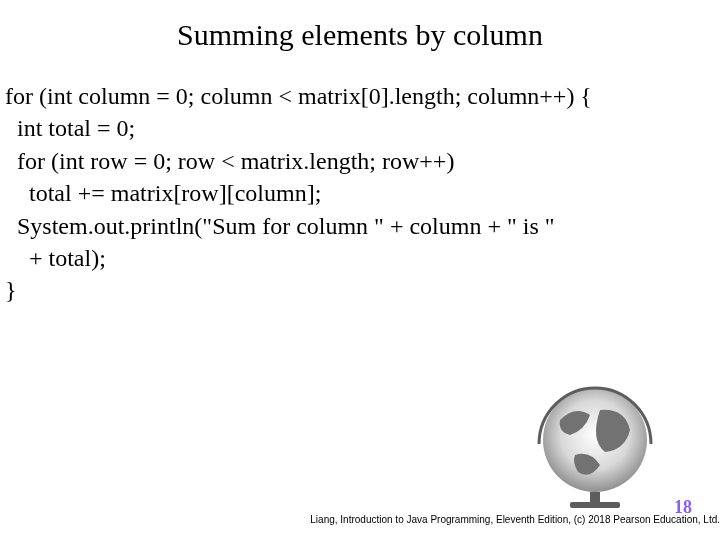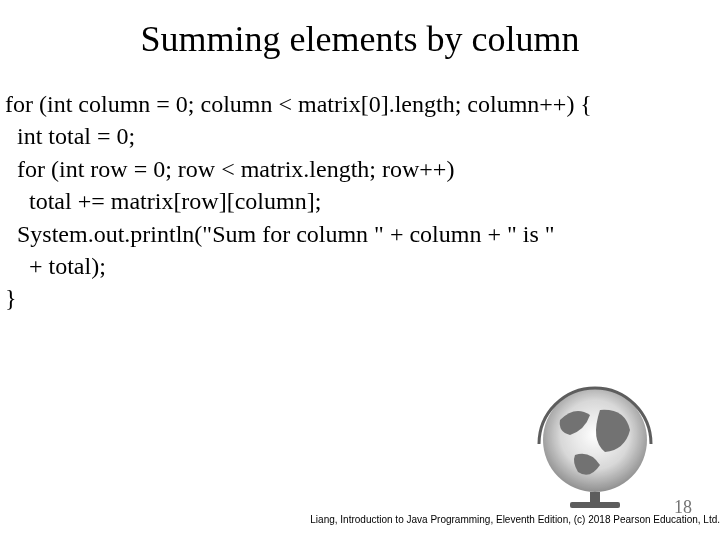--- a/index.html
+++ b/index.html
@@ -12,21 +12,21 @@
     color: #000000;
     position: relative;
     overflow: hidden;
   }
   .slide {
     width: 720px;
     height: 540px;
     position: relative;
   }
   .title {
-    font-size: 36px;
+    font-size: 30px;
     text-align: center;
     padding-top: 18px;
     padding-bottom: 10px;
     font-weight: normal;
   }
   .body-text {
     font-size: 24px;
     line-height: 1.35;
     padding-left: 5px;
     padding-right: 20px;
@@ -41,22 +41,23 @@
     font-family: Arial, Helvetica, sans-serif;
     font-size: 10px;
     color: #000;
     line-height: 1.2;
   }
   .page-number {
     position: absolute;
     right: 28px;
     bottom: 22px;
     font-size: 18px;
-    color: #737373;
+    color: #8b5cf6;
     font-family: "Times New Roman", Times, serif;
+    font-weight: bold;
   }
   .globe {
     position: absolute;
     right: 60px;
     bottom: 30px;
     width: 130px;
     height: 130px;
     opacity: 0.95;
   }
 </style>

